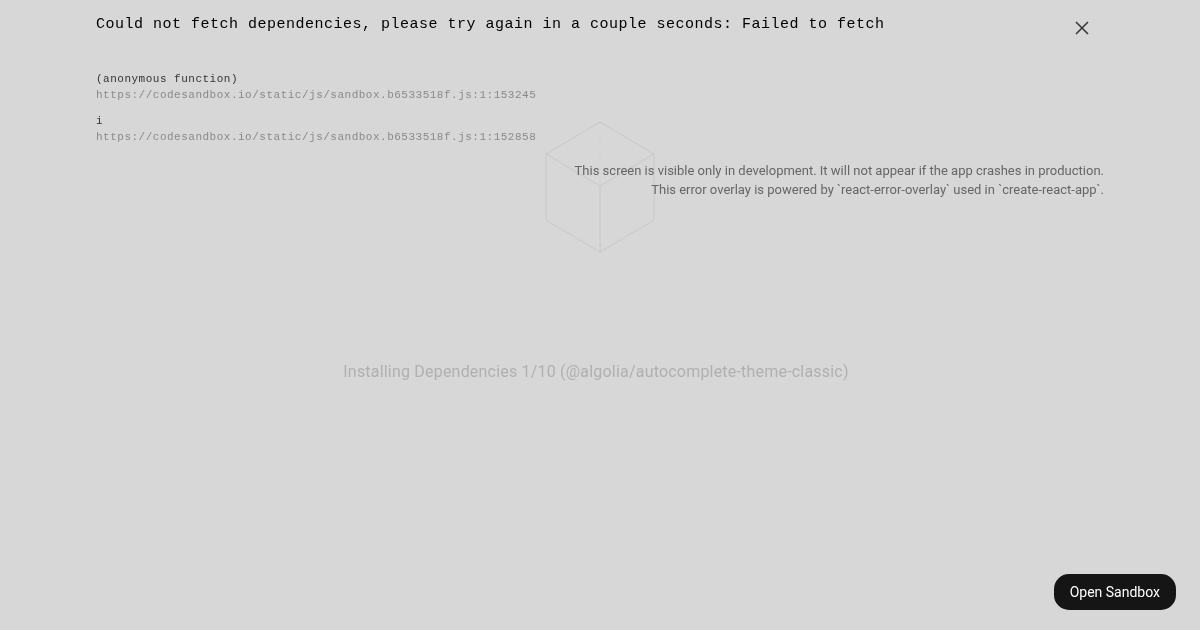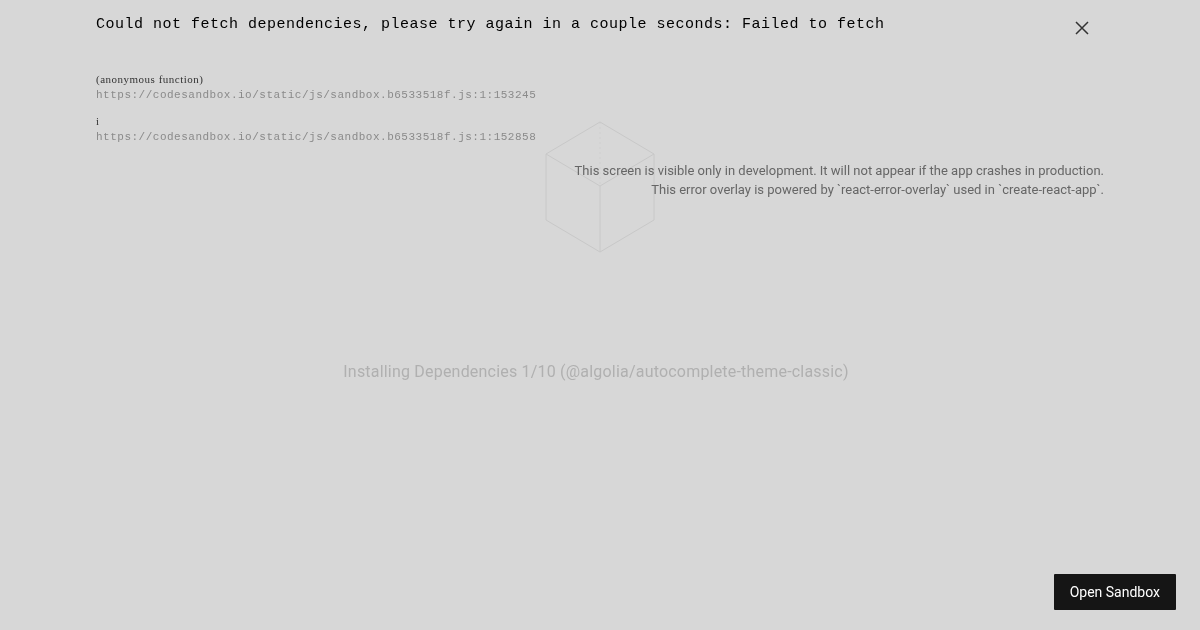--- a/index.html
+++ b/index.html
@@ -33,21 +33,21 @@
       font-size: 15px;
       color: #000;
       letter-spacing: 0.5px;
       margin-bottom: 36px;
       line-height: 1.5;
     }
     .stack-entry {
       margin-bottom: 14px;
     }
     .stack-fn {
-      font-family: Liberation Serif, serif;
+      font-family: Liberation Mono, monospace;
       font-size: 11px;
       color: #333;
       letter-spacing: 0.5px;
       margin-bottom: 4px;
     }
     .stack-url {
       font-family: Liberation Mono, monospace;
       font-size: 11px;
       color: #8a8a8a;
       letter-spacing: 0.5px;
@@ -97,21 +97,21 @@
     }
     .open-sandbox-btn {
       position: absolute;
       bottom: 20px;
       right: 24px;
       background: #151515;
       color: #fff;
       border: none;
       padding: 10px 16px;
       font-size: 14px;
-      border-radius: 1px;
+      border-radius: 15px;
       cursor: pointer;
       font-family: inherit;
     }
   </style>
 </head>
 <body>
 
 <div class="cube-container">
   <svg width="120" height="150" viewBox="0 0 120 150">
     <g stroke="#c8c8c8" stroke-width="1" fill="none">

